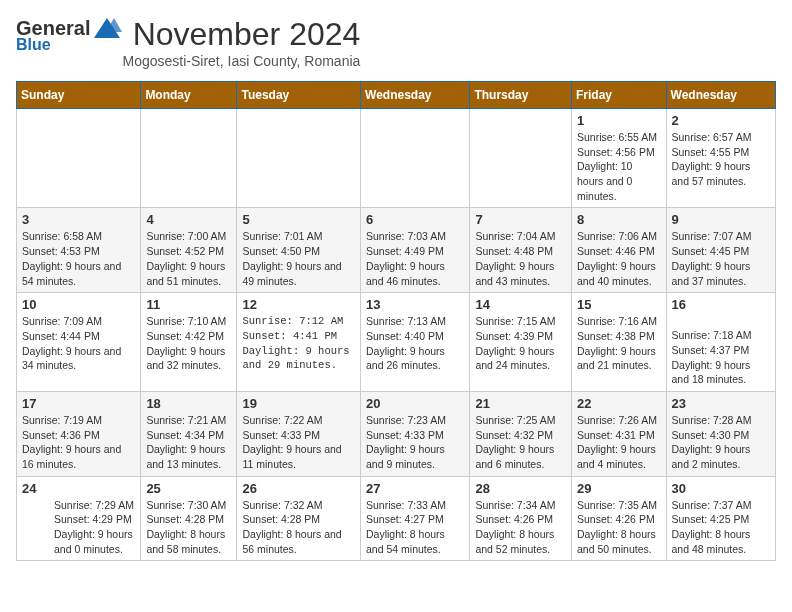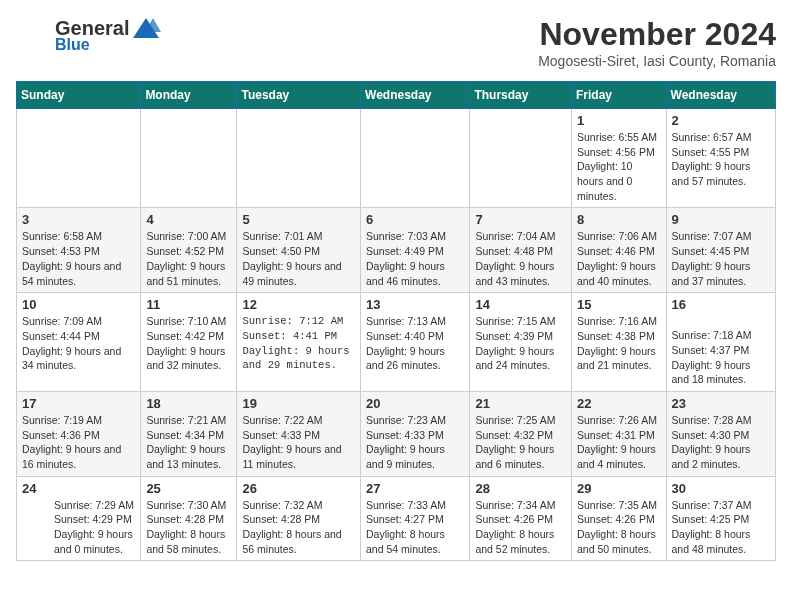--- a/index.html
+++ b/index.html
@@ -5,24 +5,23 @@
     * { box-sizing: border-box; margin: 0; padding: 0; }
     body {
       font-family: Arial, sans-serif;
       background: #fff;
       width: 792px;
       min-height: 612px;
       padding: 16px;
     }
     .header-section {
       display: flex;
-      justify-content: space-between;
+      justify-content: flex-start;
       align-items: flex-start;
       margin-bottom: 12px;
-      margin-left: 39px;
     }
     .logo-area {
       display: flex;
       flex-direction: column;
       align-items: flex-start;
     }
     .logo-text {
       display: flex;
       align-items: center;
       font-size: 20px;
@@ -33,34 +32,34 @@
     .logo-icon {
       width: 30px;
       height: 24px;
       margin-left: 2px;
     }
     .title-area {
       text-align: right;
     }
     .month-title {
       font-size: 32px;
-      font-weight: bold;
+      font-weight: normal;
       color: #333;
     }
     .subtitle {
       font-size: 14px;
       color: #555;
     }
     table {
       width: 100%;
       border-collapse: collapse;
       font-size: 11px;
     }
     thead tr th {
-      background-color: #0f766e;
+      background-color: #a16207;
       color: white;
       padding: 6px 4px;
       text-align: left;
       font-size: 12px;
       font-weight: bold;
       border: 1px solid #1a6bb5;
     }
     tbody tr td {
       vertical-align: top;
       padding: 4px 5px;

